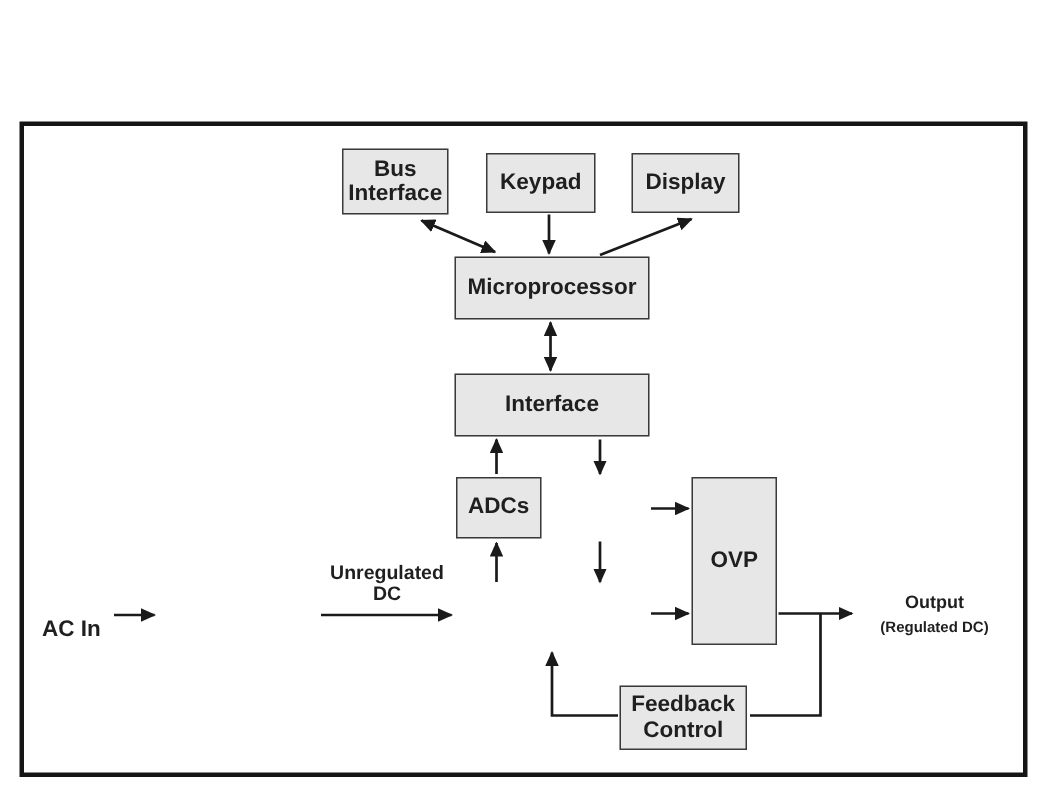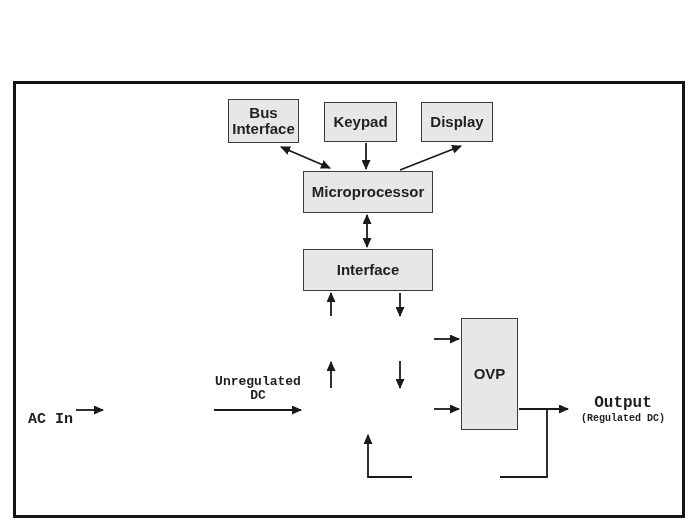--- a/index.html
+++ b/index.html
@@ -47,21 +47,20 @@
     text-align: center;
     white-space: pre-line;
   }
   .lbl {
     position: absolute;
     color: var(--text);
     font-weight: bold;
     font-size: 15px;
     line-height: 1.05;
     white-space: pre-line;
-    font-family: Liberation Mono, monospace;
   }
   .lbl.small { font-size: 13px; }
   .lbl.tiny { font-size: 10px; }
   svg.wires {
     position: absolute;
     left: 0;
     top: 0;
     width: 700px;
     height: 525px;
     pointer-events: none;
@@ -101,20 +100,23 @@
     <polyline points="547,366 547,434 500,434"></polyline>
     <polyline points="412,434 368,434 368,392" marker-end="url(#ah)"></polyline>
   </svg>
 
   <div class="block" style="left:228px;top:56px;width:71px;height:44px">Bus
 Interface</div>
   <div class="block" style="left:324px;top:59px;width:73px;height:40px">Keypad</div>
   <div class="block" style="left:421px;top:59px;width:72px;height:40px">Display</div>
   <div class="block" style="left:303px;top:128px;width:130px;height:42px">Microprocessor</div>
   <div class="block" style="left:303px;top:206px;width:130px;height:42px">Interface</div>
+  <div class="block" style="left:304px;top:275px;width:57px;height:41px">ADCs</div>
   <div class="block" style="left:461px;top:275px;width:57px;height:112px">OVP</div>
+  <div class="block" style="left:413px;top:414px;width:85px;height:43px">Feedback
+Control</div>
 
   <div class="lbl" style="left:28px;top:369px;width:46px;text-align:left">AC In</div>
   <div class="lbl small" style="left:210px;top:332px;width:96px;text-align:center">Unregulated
 DC</div>
-  <div class="lbl" style="left:585px;top:352px;width:76px;text-align:center;font-size:16px">Output</div>
+  <div class="lbl" style="left:585px;top:352px;width:76px;text-align:center;font-size:12px">Output</div>
   <div class="lbl tiny" style="left:566px;top:371px;width:114px;text-align:center">(Regulated DC)</div>
 </div>
 
 </body></html>

